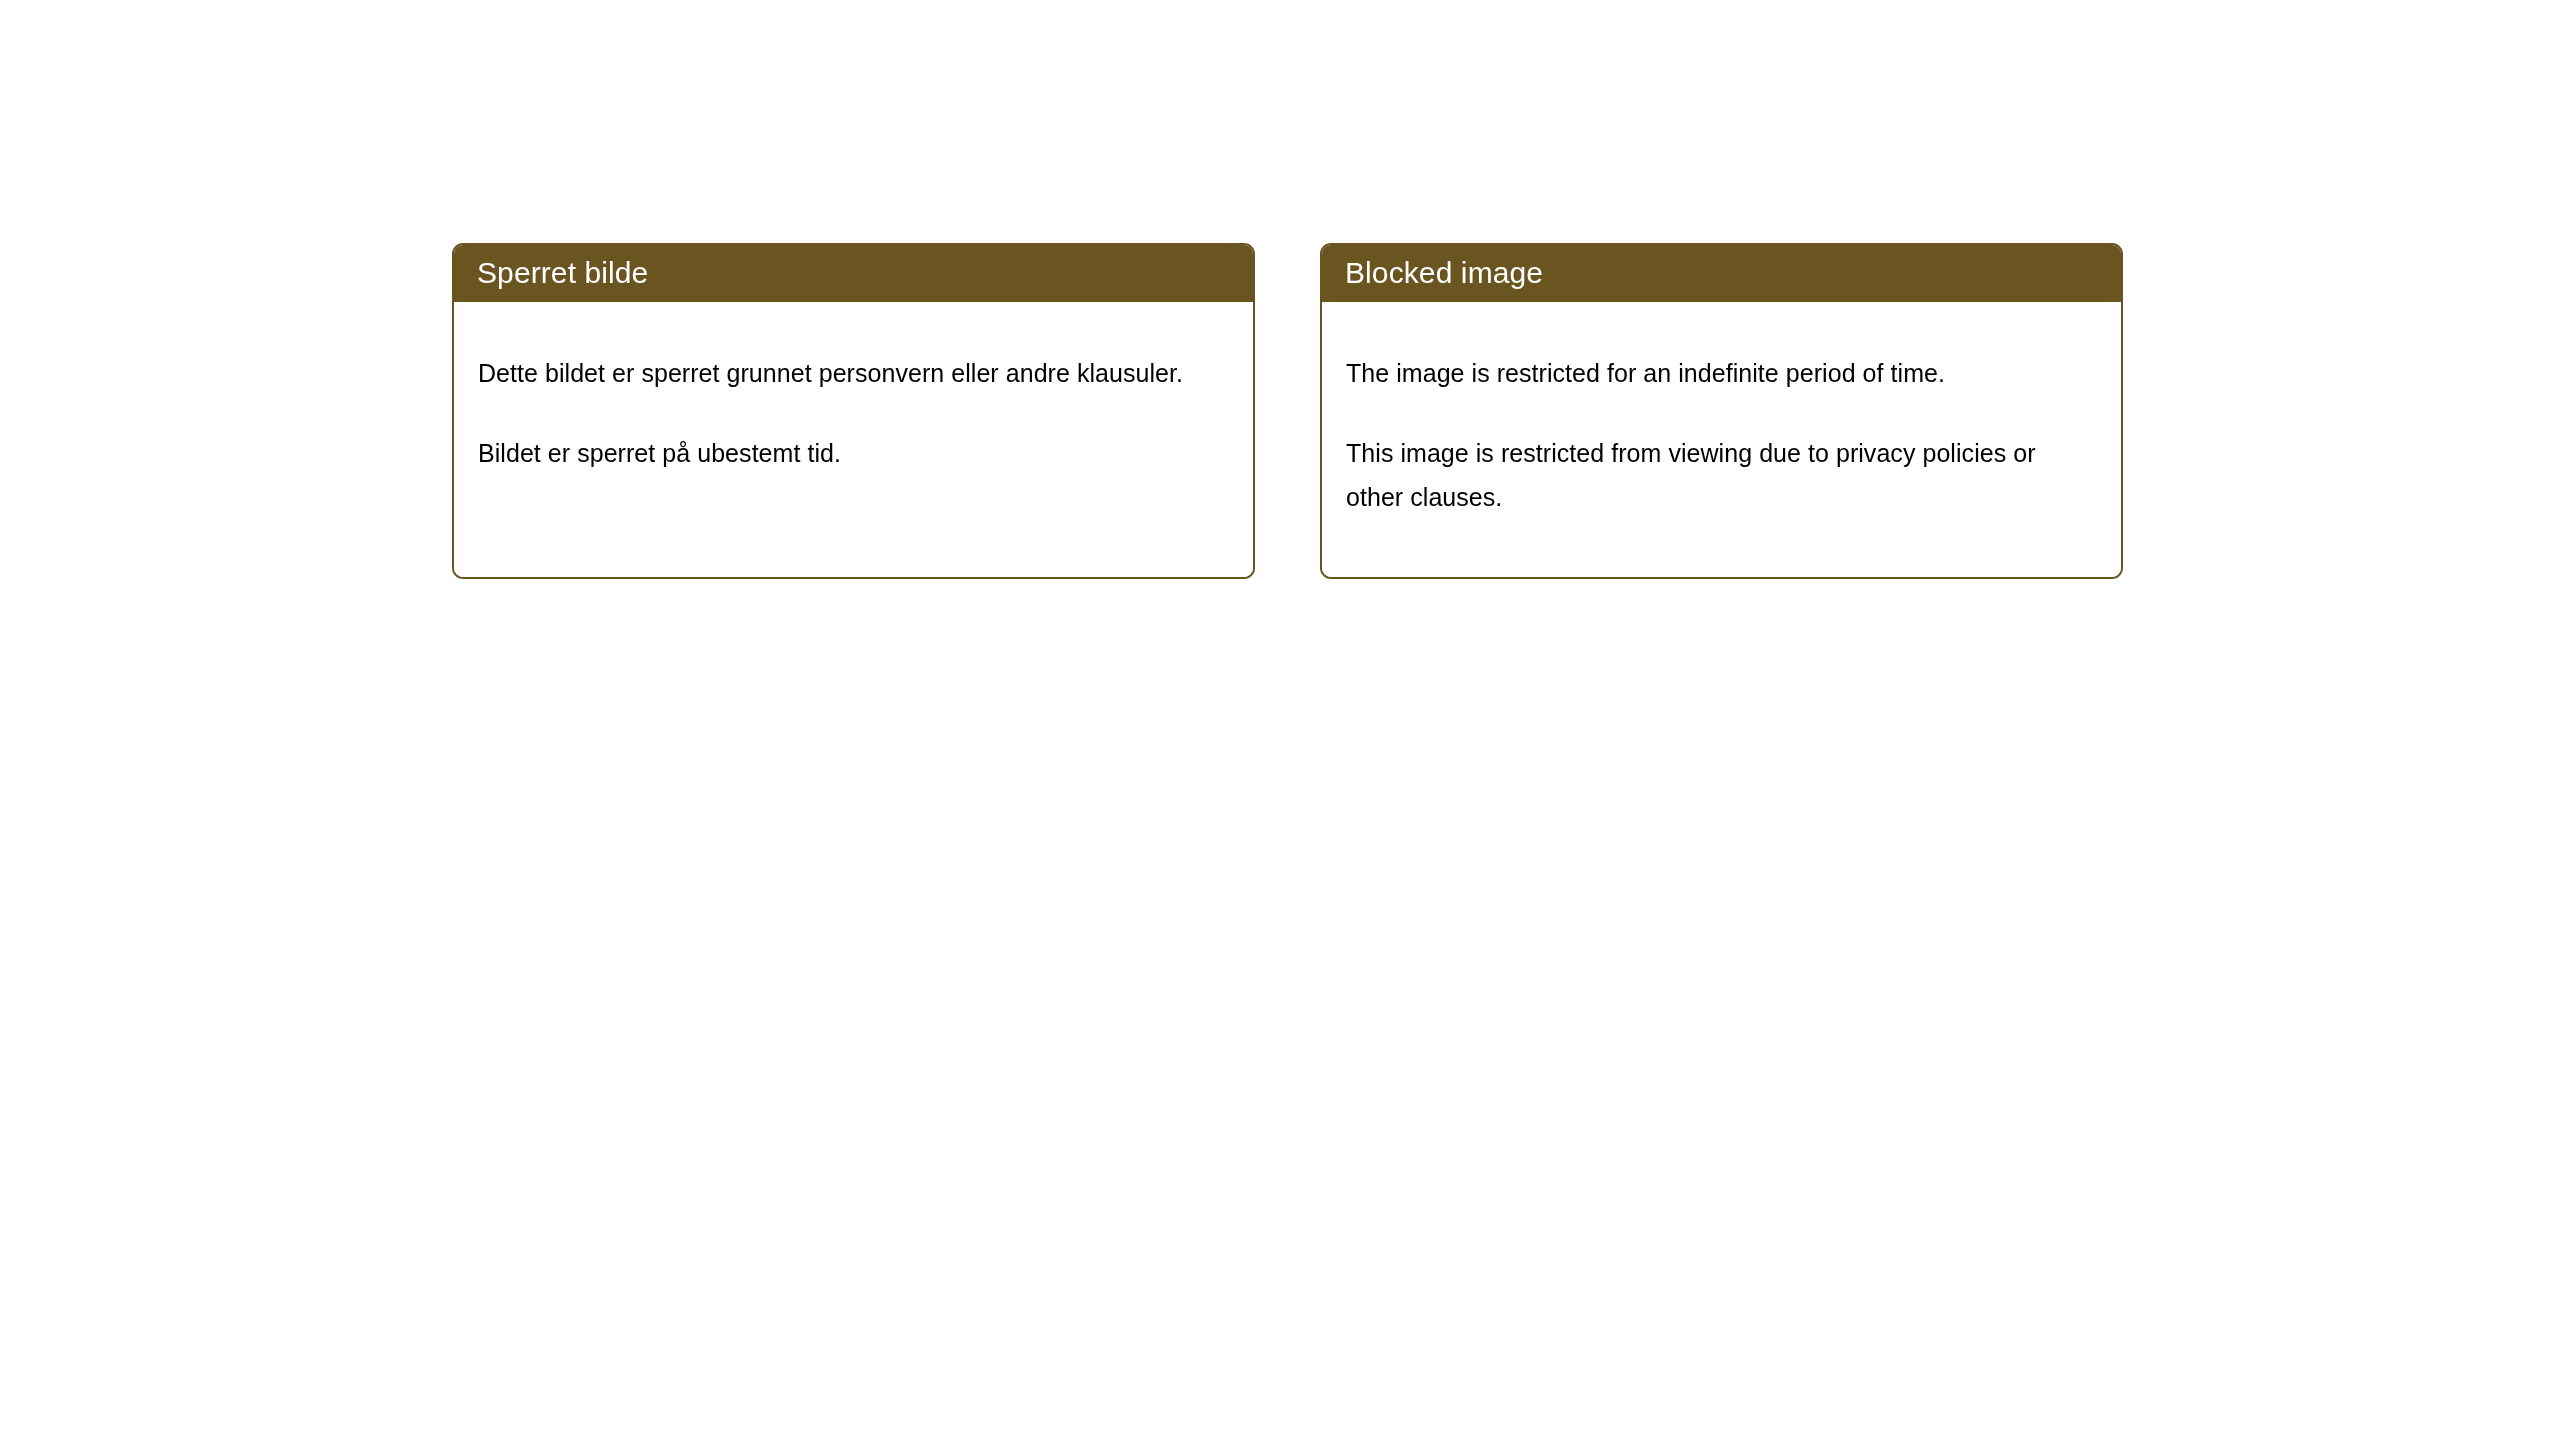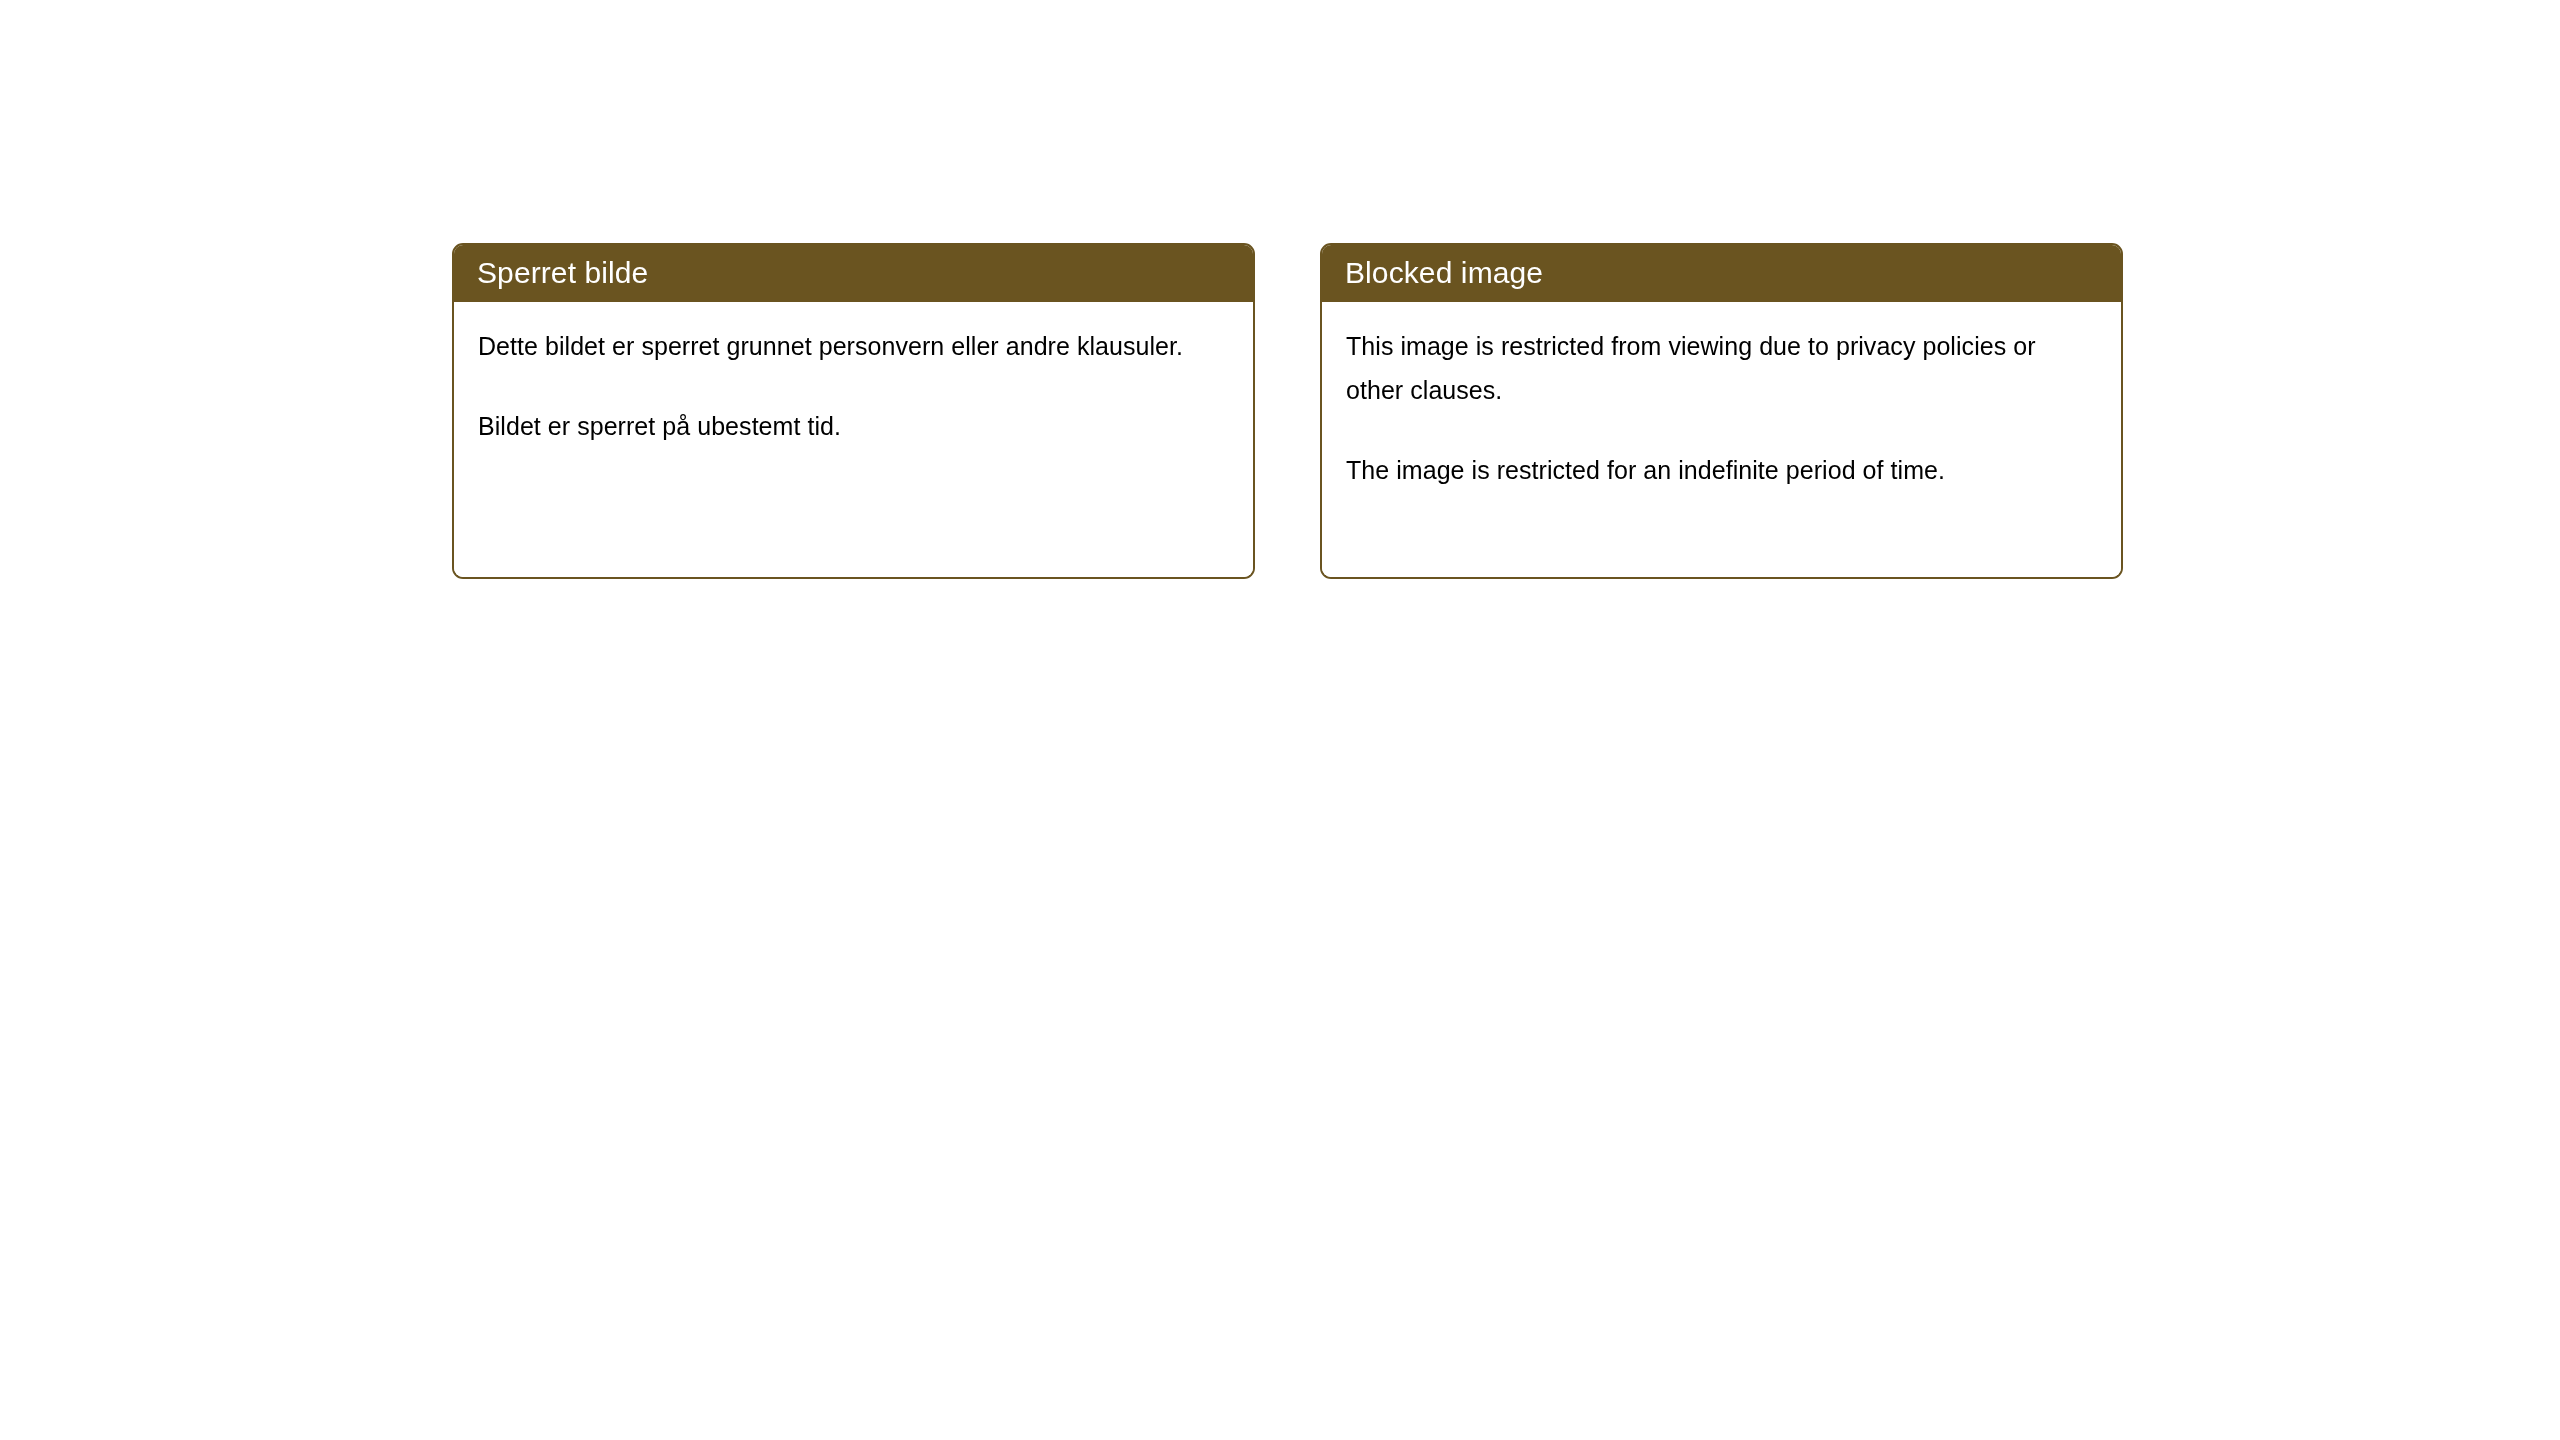--- a/index.html
+++ b/index.html
@@ -34,20 +34,21 @@
   .notice-card {
     width: 803px;
     height: 336px;
     box-sizing: border-box;
     background: #ffffff;
     border: 2px solid #6a5420;
     border-radius: 11px;
     display: flex;
     flex-direction: column;
     overflow: hidden;
+    gap: 27px;
   }
 
   .notice-card-header {
     background: #6a5420;
     color: #ffffff;
     height: 58px;
     min-height: 58px;
     box-sizing: border-box;
     display: flex;
     align-items: center;
@@ -99,19 +100,19 @@
         <p class="notice-paragraph">Dette bildet er sperret grunnet personvern eller andre klausuler.</p>
         <p class="notice-paragraph">Bildet er sperret på ubestemt tid.</p>
       </div>
     </section>
 
     <section class="notice-card">
       <div class="notice-card-header">
         <span class="notice-card-title">Blocked image</span>
       </div>
       <div class="notice-card-body">
+        <p class="notice-paragraph">The image is restricted for an indefinite period of time.</p>
         <p class="notice-paragraph">This image is restricted from viewing due to privacy policies or other clauses.</p>
-        <p class="notice-paragraph">The image is restricted for an indefinite period of time.</p>
       </div>
     </section>
 
   </div>
 </div>
 
 </body></html>

